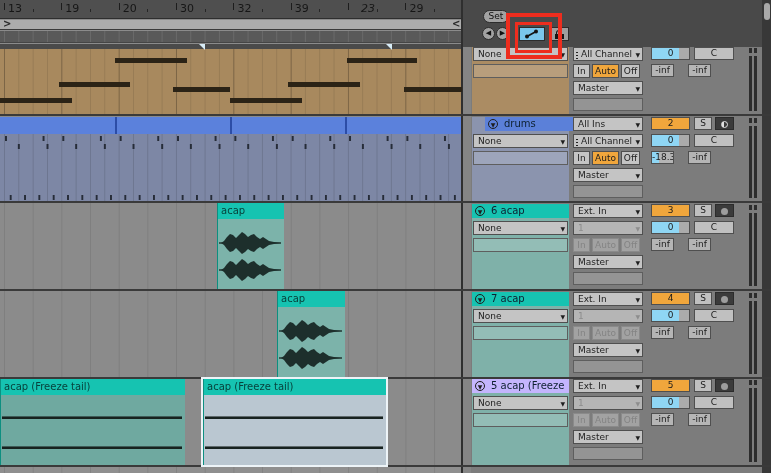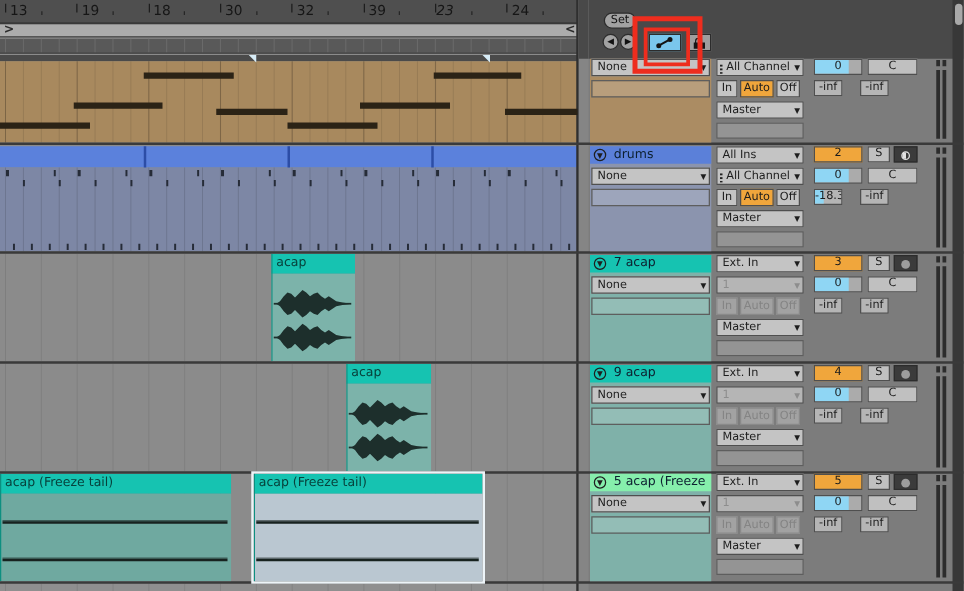--- a/index.html
+++ b/index.html
@@ -119,36 +119,36 @@
 
   <div id="arrange">
     <div id="ruler">
         <div class="bartick" style="left: 4px;"></div>
         <div class="barlab" style="left: 8px;">13</div>
         <div class="halftick" style="left: 32.7px;"></div>
         <div class="bartick" style="left: 61.35px;"></div>
         <div class="barlab" style="left: 65.35px;">19</div>
         <div class="halftick" style="left: 90.05px;"></div>
         <div class="bartick" style="left: 118.7px;"></div>
-        <div class="barlab" style="left: 122.7px;">18</div>
+        <div class="barlab" style="left: 122.7px;">20</div>
         <div class="halftick" style="left: 147.4px;"></div>
         <div class="bartick" style="left: 176.05px;"></div>
         <div class="barlab" style="left: 180.05px;">30</div>
         <div class="halftick" style="left: 204.75px;"></div>
         <div class="bartick" style="left: 233.4px;"></div>
         <div class="barlab" style="left: 237.4px;">32</div>
         <div class="halftick" style="left: 262.1px;"></div>
         <div class="bartick" style="left: 290.75px;"></div>
         <div class="barlab" style="left: 294.75px;">39</div>
         <div class="halftick" style="left: 319.45px;"></div>
         <div class="bartick" style="left: 348.1px;"></div>
-        <div class="barlab" style="left: 349px; font-style: italic;">23</div>
+        <div class="barlab" style="left: 361px; font-style: italic;">23</div>
         <div class="halftick" style="left: 376.8px;"></div>
         <div class="bartick" style="left: 405.45px;"></div>
-        <div class="barlab" style="left: 409.45px;">24</div>
+        <div class="barlab" style="left: 409.45px;">29</div>
         <div class="halftick" style="left: 434.15px;"></div>
       </div>
     <div id="scrub">
       <span class="scrub-arrow" style="left:3px">&gt;</span>
       <span class="scrub-arrow" style="left:452px">&lt;</span>
     </div>
     <div id="beatrow"></div>
     <div id="locatorlane"></div>
 
     <div id="lane-midi" class="lane"></div>
@@ -274,21 +274,21 @@
       <div class="sendtxt">-inf</div>
     </div>
     <div class="sendbox" style="left: 688px; top: 64px;">
       <div class="sendtxt">-inf</div>
     </div>
     <div class="meter" style="left: 749px; top: 48px; height: 5px;"></div>
     <div class="meter" style="left: 749px; top: 56px; height: 55px;"></div>
     <div class="meter" style="left: 754px; top: 48px; height: 5px;"></div>
     <div class="meter" style="left: 754px; top: 56px; height: 55px;"></div>
     <div class="trackfill" style="top: 117px; height: 84px; background: rgb(139, 148, 174);"></div>
-    <div class="namebar" style="top: 117px; background: rgb(91, 128, 217);">
+    <div class="namebar" style="top: 117px; background: rgb(91, 128, 217); margin-left: 13px;">
       <div class="unfold">▼</div>
       <div class="nametxt">drums</div>
     </div>
     <div class="dd" style="left: 473px; top: 134px; width: 95px; height: 14px;">None<div class="arr">▼</div></div>
     <div class="blankbox" style="left: 473px; top: 151px; width: 95px; height: 14px; background: rgb(139, 148, 174); box-shadow: rgba(255, 255, 255, 0.16) 0px 0px 0px 40px inset;"></div>
     <div class="dd" style="left: 573px; top: 117px; width: 70px; height: 14px;">All Ins<div class="arr">▼</div></div>
     <div class="dd" style="left: 573px; top: 134px; width: 70px; height: 14px; padding-left: 7px;">All Channel<div class="arr">▼</div><div class="dots"></div></div>
     <div class="mon" style="left: 573px; top: 151px; width: 17px;">In</div>
     <div class="mon active" style="left: 592px; top: 151px; width: 27px;">Auto</div>
     <div class="mon" style="left: 621px; top: 151px; width: 19px;">Off</div>
@@ -311,21 +311,21 @@
     <div class="sendbox" style="left: 688px; top: 151px;">
       <div class="sendtxt">-inf</div>
     </div>
     <div class="meter" style="left: 749px; top: 118px; height: 5px;"></div>
     <div class="meter" style="left: 749px; top: 126px; height: 72px;"></div>
     <div class="meter" style="left: 754px; top: 118px; height: 5px;"></div>
     <div class="meter" style="left: 754px; top: 126px; height: 72px;"></div>
     <div class="trackfill" style="top: 204px; height: 85px; background: rgb(127, 177, 169);"></div>
     <div class="namebar" style="top: 204px; background: rgb(22, 195, 177);">
       <div class="unfold">▼</div>
-      <div class="nametxt">7 acap</div>
+      <div class="nametxt">6 acap</div>
     </div>
     <div class="dd" style="left: 473px; top: 221px; width: 95px; height: 14px;">None<div class="arr">▼</div></div>
     <div class="blankbox" style="left: 473px; top: 238px; width: 95px; height: 14px; background: rgb(127, 177, 169); box-shadow: rgba(255, 255, 255, 0.16) 0px 0px 0px 40px inset;"></div>
     <div class="dd" style="left: 573px; top: 204px; width: 70px; height: 14px;">Ext. In<div class="arr">▼</div></div>
     <div class="dd dd disabled" style="left: 573px; top: 221px; width: 70px; height: 14px;">1<div class="arr">▼</div></div>
     <div class="mon disabled" style="left: 573px; top: 238px; width: 17px;">In</div>
     <div class="mon disabled" style="left: 592px; top: 238px; width: 27px;">Auto</div>
     <div class="mon disabled" style="left: 621px; top: 238px; width: 19px;">Off</div>
     <div class="dd" style="left: 573px; top: 255px; width: 70px; height: 14px;">Master<div class="arr">▼</div></div>
     <div class="blankbox" style="left: 573px; top: 272px; width: 70px; height: 13px; background: rgb(148, 148, 148);"></div>
@@ -345,21 +345,21 @@
     <div class="sendbox" style="left: 688px; top: 238px;">
       <div class="sendtxt">-inf</div>
     </div>
     <div class="meter" style="left: 749px; top: 205px; height: 5px;"></div>
     <div class="meter" style="left: 749px; top: 213px; height: 73px;"></div>
     <div class="meter" style="left: 754px; top: 205px; height: 5px;"></div>
     <div class="meter" style="left: 754px; top: 213px; height: 73px;"></div>
     <div class="trackfill" style="top: 292px; height: 85px; background: rgb(127, 177, 169);"></div>
     <div class="namebar" style="top: 292px; background: rgb(22, 195, 177);">
       <div class="unfold">▼</div>
-      <div class="nametxt">9 acap</div>
+      <div class="nametxt">7 acap</div>
     </div>
     <div class="dd" style="left: 473px; top: 309px; width: 95px; height: 14px;">None<div class="arr">▼</div></div>
     <div class="blankbox" style="left: 473px; top: 326px; width: 95px; height: 14px; background: rgb(127, 177, 169); box-shadow: rgba(255, 255, 255, 0.16) 0px 0px 0px 40px inset;"></div>
     <div class="dd" style="left: 573px; top: 292px; width: 70px; height: 14px;">Ext. In<div class="arr">▼</div></div>
     <div class="dd dd disabled" style="left: 573px; top: 309px; width: 70px; height: 14px;">1<div class="arr">▼</div></div>
     <div class="mon disabled" style="left: 573px; top: 326px; width: 17px;">In</div>
     <div class="mon disabled" style="left: 592px; top: 326px; width: 27px;">Auto</div>
     <div class="mon disabled" style="left: 621px; top: 326px; width: 19px;">Off</div>
     <div class="dd" style="left: 573px; top: 343px; width: 70px; height: 14px;">Master<div class="arr">▼</div></div>
     <div class="blankbox" style="left: 573px; top: 360px; width: 70px; height: 13px; background: rgb(148, 148, 148);"></div>
@@ -377,21 +377,21 @@
       <div class="sendtxt">-inf</div>
     </div>
     <div class="sendbox" style="left: 688px; top: 326px;">
       <div class="sendtxt">-inf</div>
     </div>
     <div class="meter" style="left: 749px; top: 293px; height: 5px;"></div>
     <div class="meter" style="left: 749px; top: 301px; height: 73px;"></div>
     <div class="meter" style="left: 754px; top: 293px; height: 5px;"></div>
     <div class="meter" style="left: 754px; top: 301px; height: 73px;"></div>
     <div class="trackfill" style="top: 379px; height: 86px; background: rgb(127, 177, 169);"></div>
-    <div class="namebar" style="top: 379px; background: #86efac;">
+    <div class="namebar" style="top: 379px; background: #c4b5fd;">
       <div class="unfold">▼</div>
       <div class="nametxt">5 acap (Freeze</div>
     </div>
     <div class="dd" style="left: 473px; top: 396px; width: 95px; height: 14px;">None<div class="arr">▼</div></div>
     <div class="blankbox" style="left: 473px; top: 413px; width: 95px; height: 14px; background: rgb(127, 177, 169); box-shadow: rgba(255, 255, 255, 0.16) 0px 0px 0px 40px inset;"></div>
     <div class="dd" style="left: 573px; top: 379px; width: 70px; height: 14px;">Ext. In<div class="arr">▼</div></div>
     <div class="dd dd disabled" style="left: 573px; top: 396px; width: 70px; height: 14px;">1<div class="arr">▼</div></div>
     <div class="mon disabled" style="left: 573px; top: 413px; width: 17px;">In</div>
     <div class="mon disabled" style="left: 592px; top: 413px; width: 27px;">Auto</div>
     <div class="mon disabled" style="left: 621px; top: 413px; width: 19px;">Off</div>

